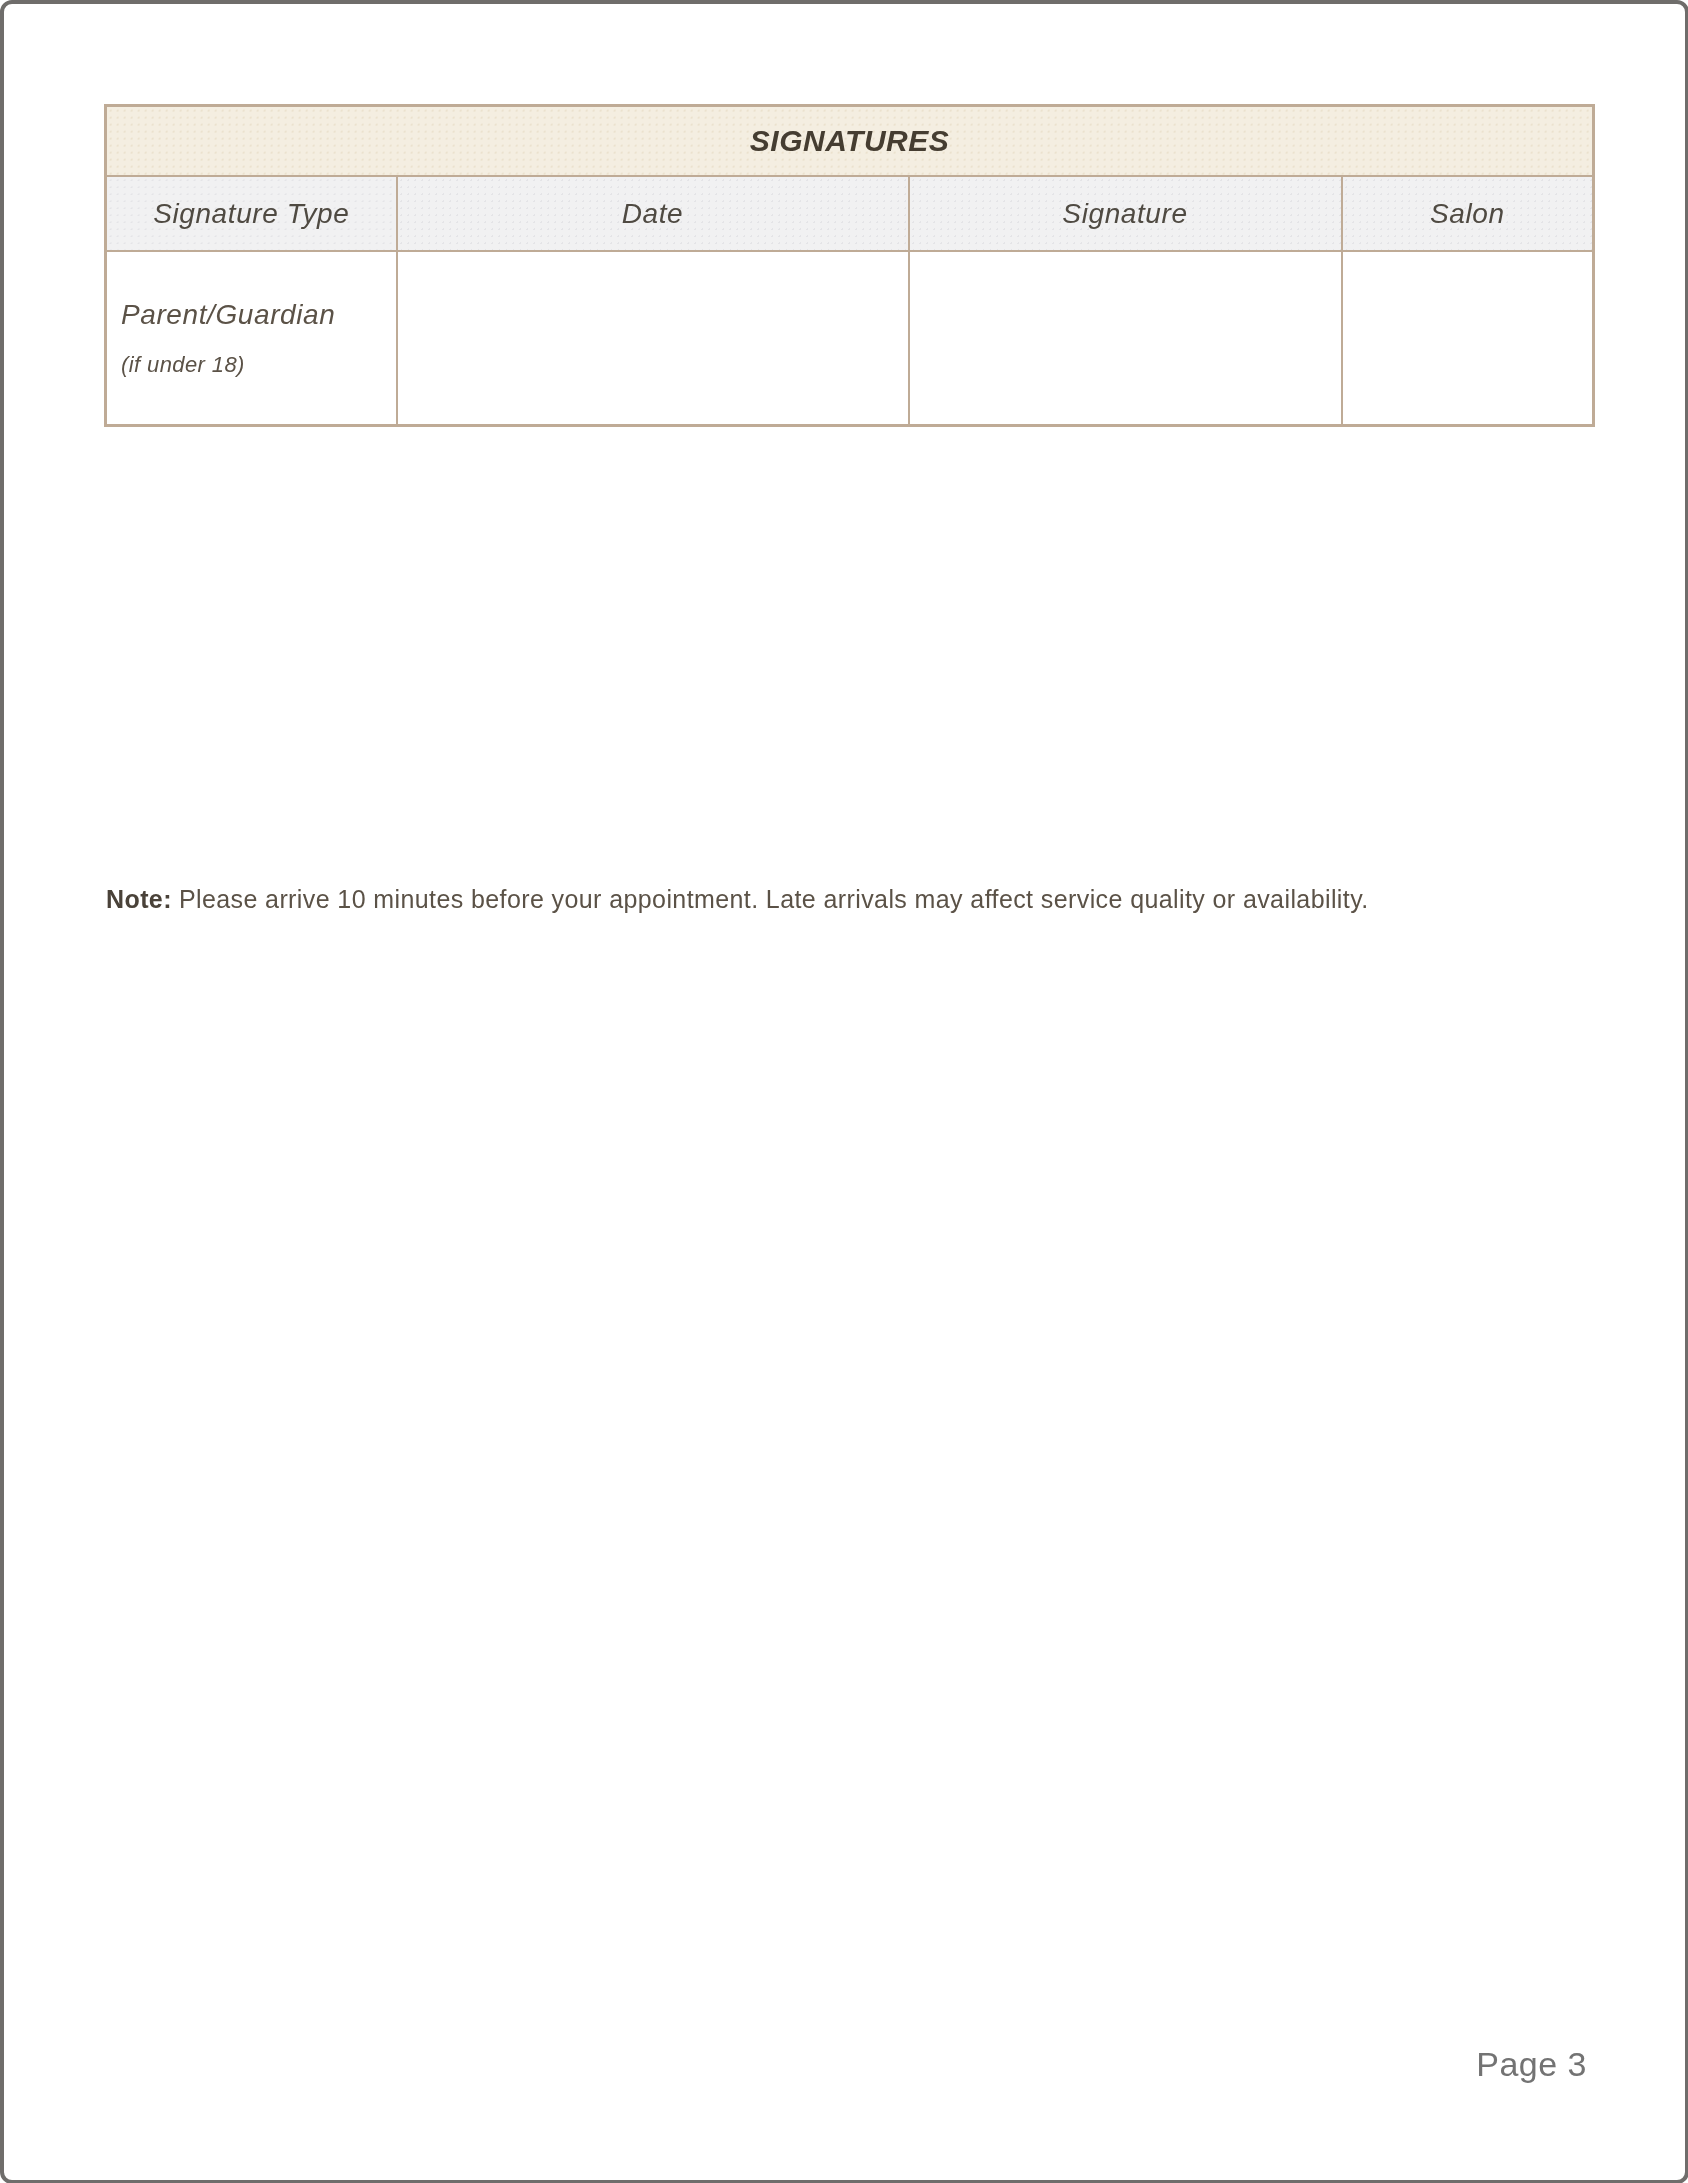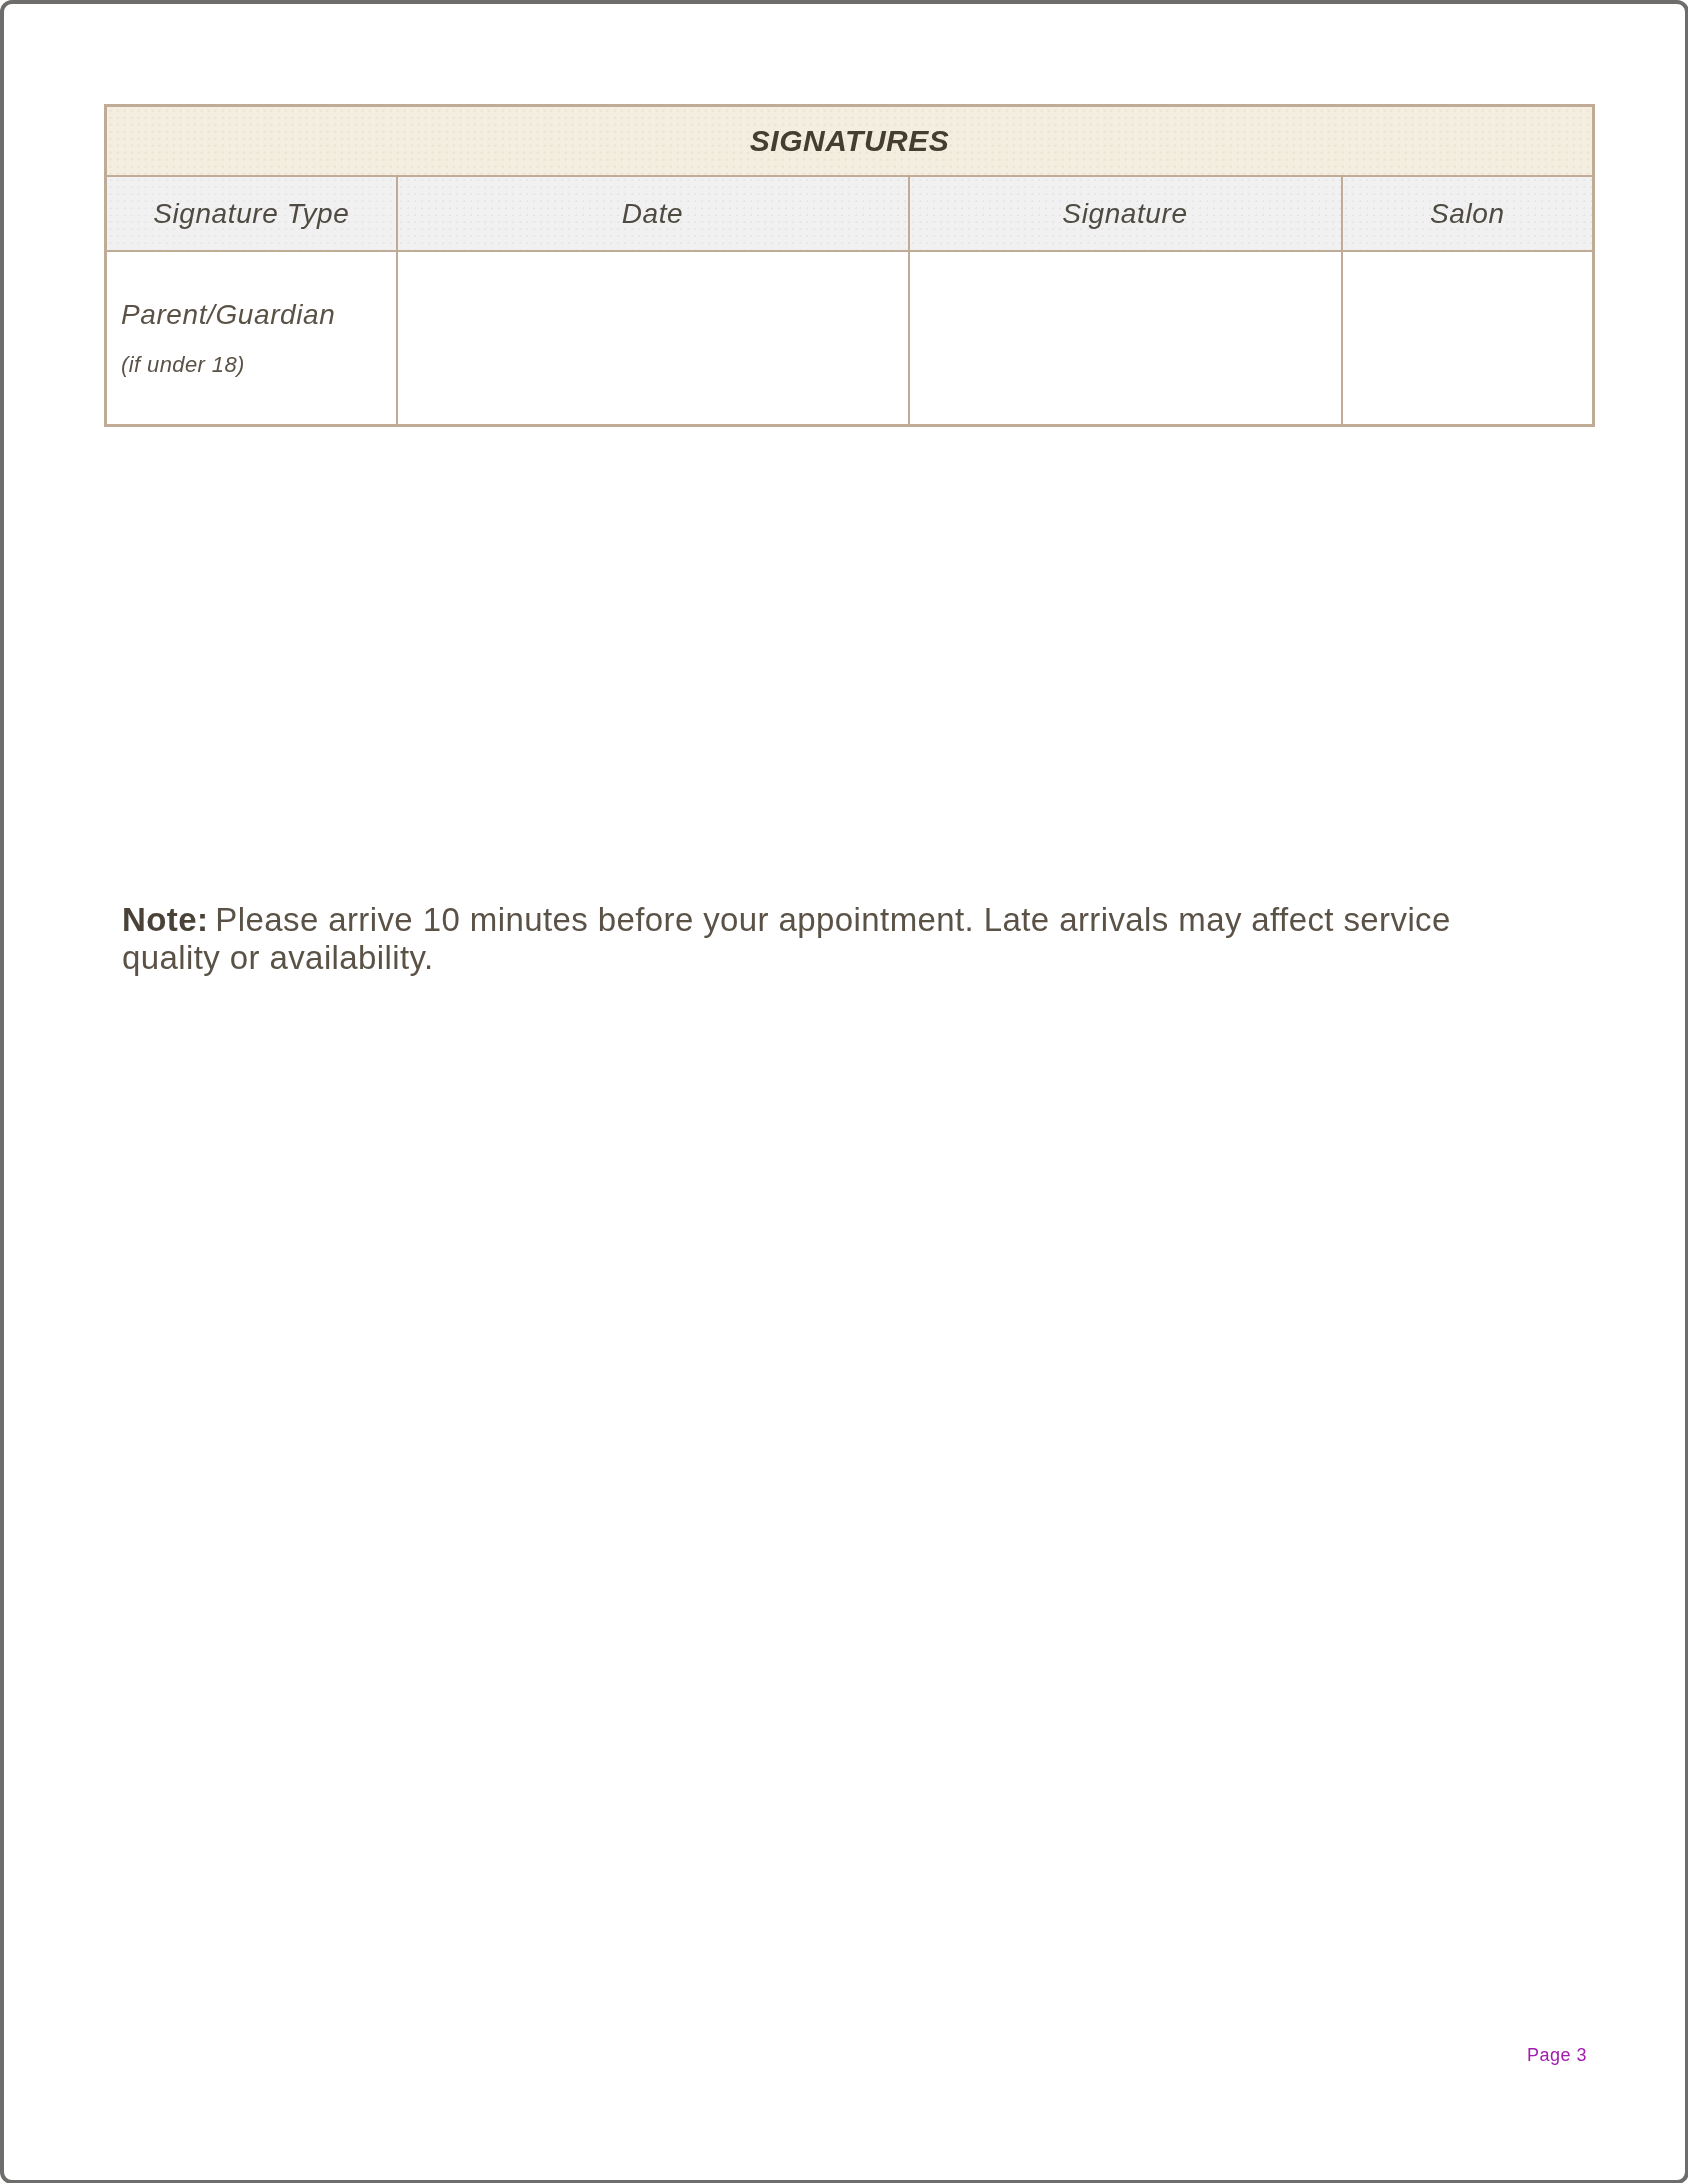--- a/index.html
+++ b/index.html
@@ -80,38 +80,38 @@
   td.fill-cell {
     padding: 0 10px;
   }
 
   
   .note {
     position: absolute;
     left: 102px;
     top: 881px;
     width: 1436px;
-    margin: 16px;
+    margin: 0;
     color: #5b5247;
-    font-size: 33px;
+    font-size: 25px;
     letter-spacing: 0.4px;
   }
   .note .note-prefix {
     font-weight: 700;
     color: #4a4239;
     margin-right: 7px;
   }
 
   
   .page-number {
     position: absolute;
     right: 98px;
     top: 2041px;
-    color: #a21caf;
-    font-size: 18px;
+    color: #737373;
+    font-size: 34px;
     letter-spacing: 0.5px;
   }
 </style>
 </head>
 <body>
 
 <div class="page">
 
   <table class="sig-table">
     <colgroup>

